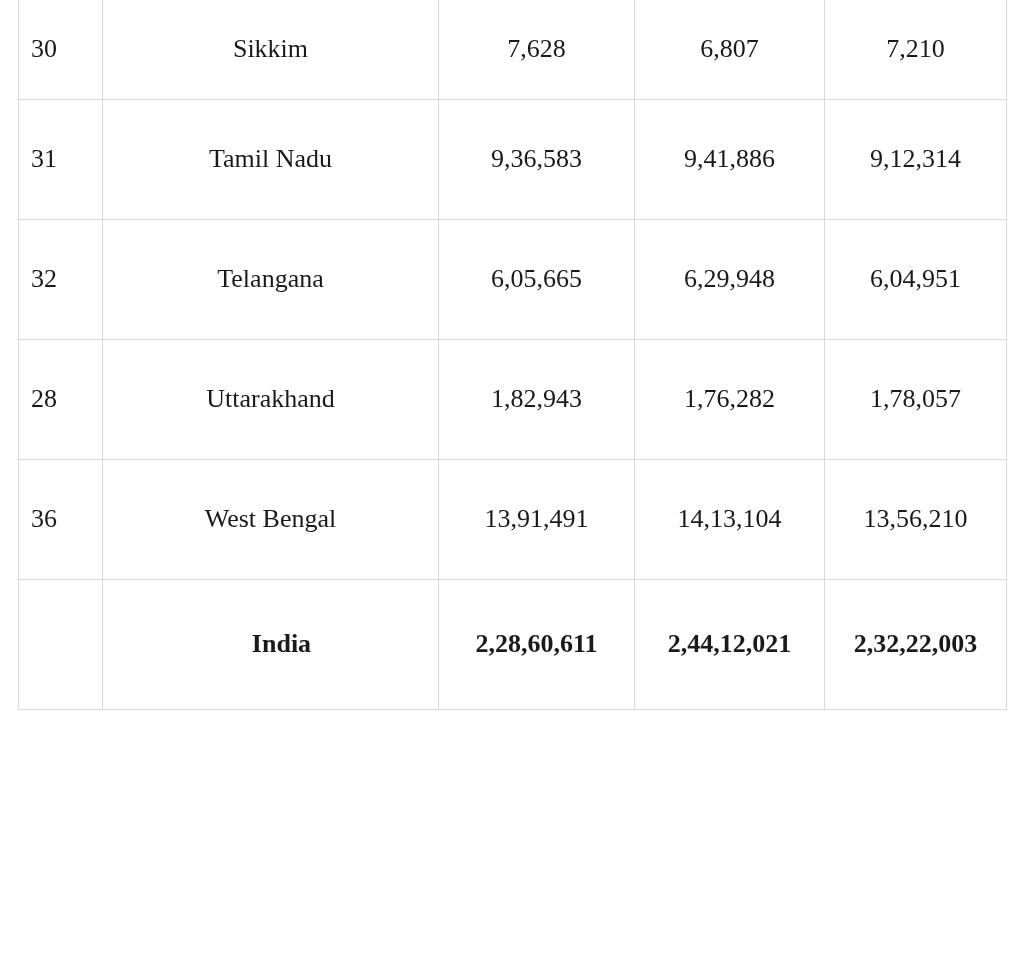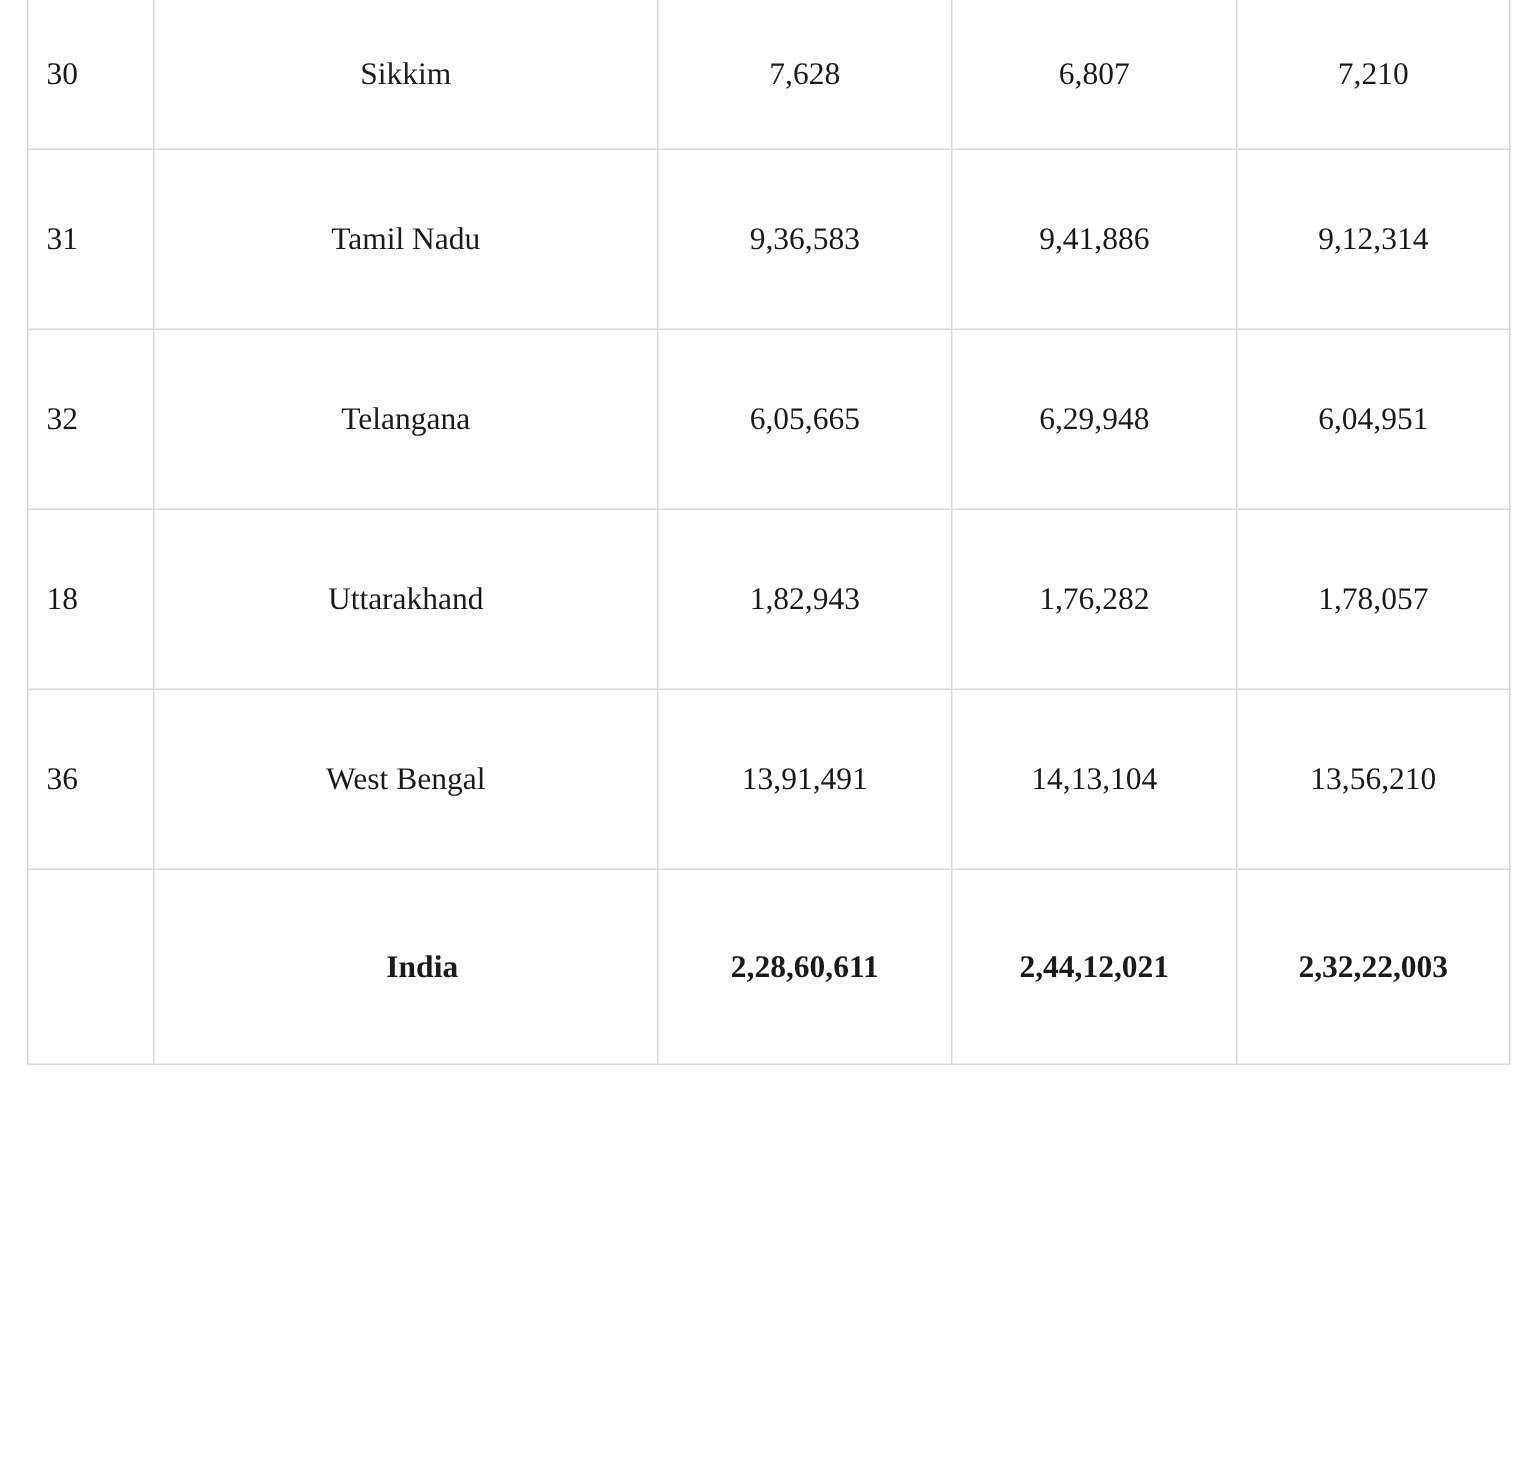--- a/index.html
+++ b/index.html
@@ -28,21 +28,21 @@
     margin-top: -1px;
   }
   table.data-table col.c-sn    { width: 84px; }
   table.data-table col.c-state { width: 336px; }
   table.data-table col.c-v1    { width: 196px; }
   table.data-table col.c-v2    { width: 190px; }
   table.data-table col.c-v3    { width: 182px; }
 
   table.data-table td {
     border: 1px solid #d9d9d9;
-    font-size: 21px;
+    font-size: 26px;
     line-height: 1.25;
     padding: 0 12px;
     vertical-align: middle;
     height: 120px;
     box-sizing: border-box;
   }
   td.sn {
     text-align: left;
     padding-left: 18px;
     font-size: 19px;
@@ -96,21 +96,21 @@
         <td class="num">9,12,314</td>
       </tr>
       <tr>
         <td class="sn">32</td>
         <td class="state">Telangana</td>
         <td class="num">6,05,665</td>
         <td class="num">6,29,948</td>
         <td class="num">6,04,951</td>
       </tr>
       <tr>
-        <td class="sn">18</td>
+        <td class="sn">28</td>
         <td class="state">Uttarakhand</td>
         <td class="num">1,82,943</td>
         <td class="num">1,76,282</td>
         <td class="num">1,78,057</td>
       </tr>
       <tr>
         <td class="sn">36</td>
         <td class="state">West Bengal</td>
         <td class="num">13,91,491</td>
         <td class="num">14,13,104</td>

